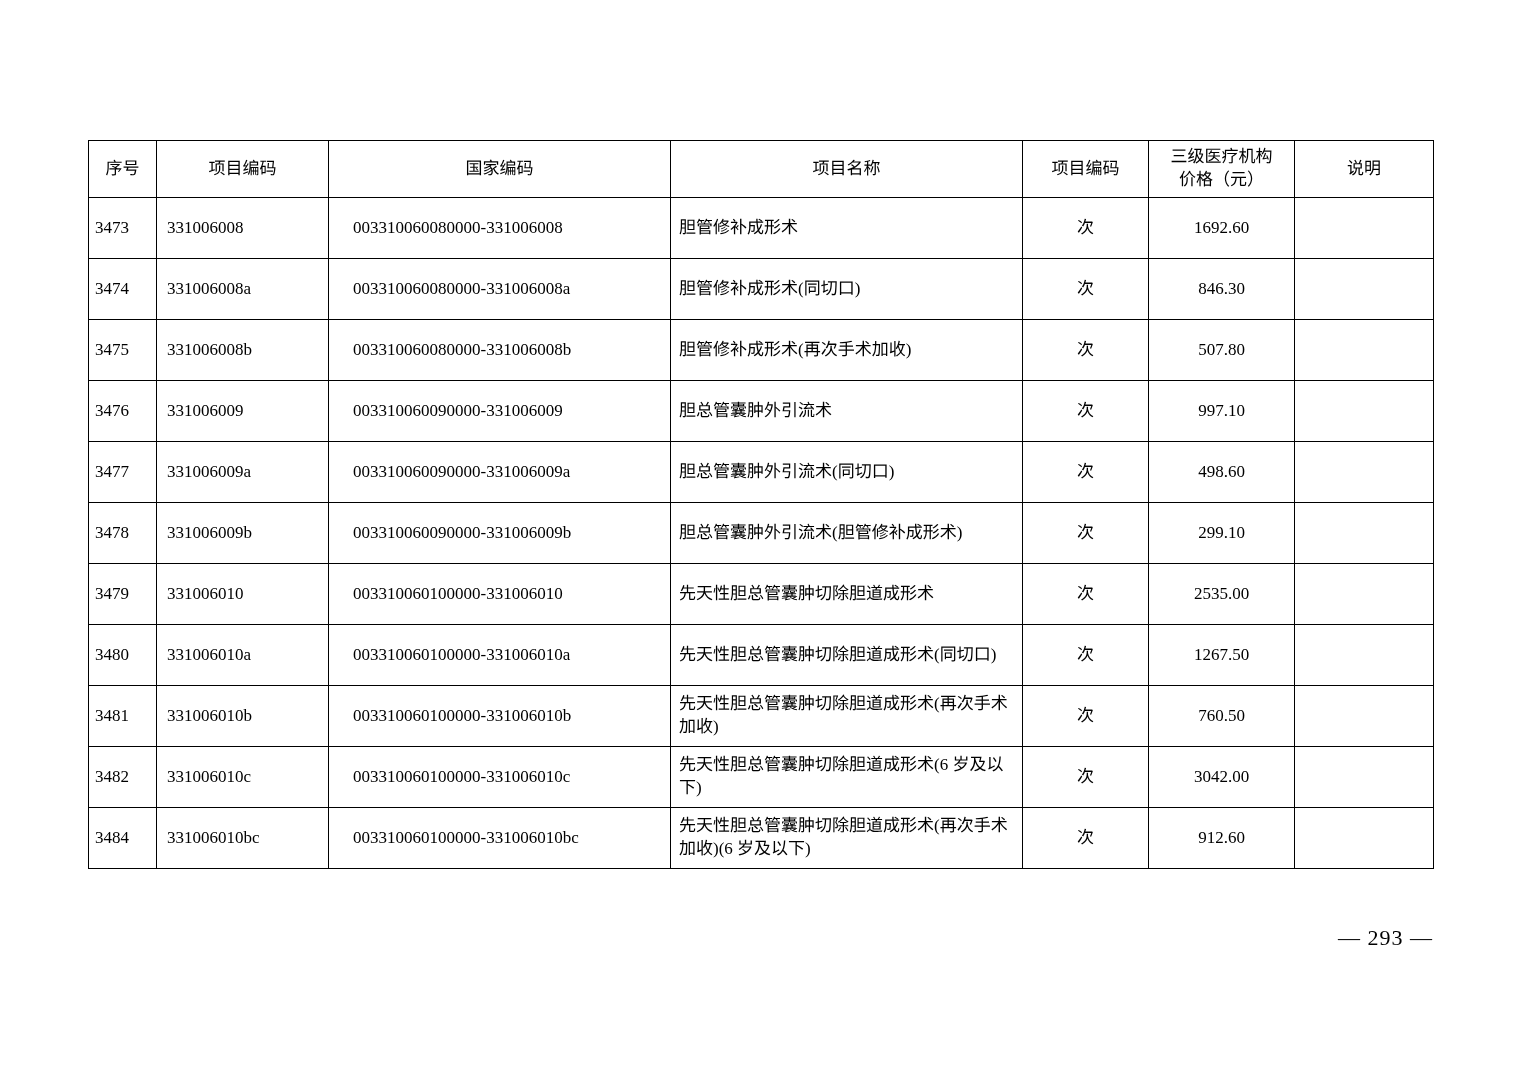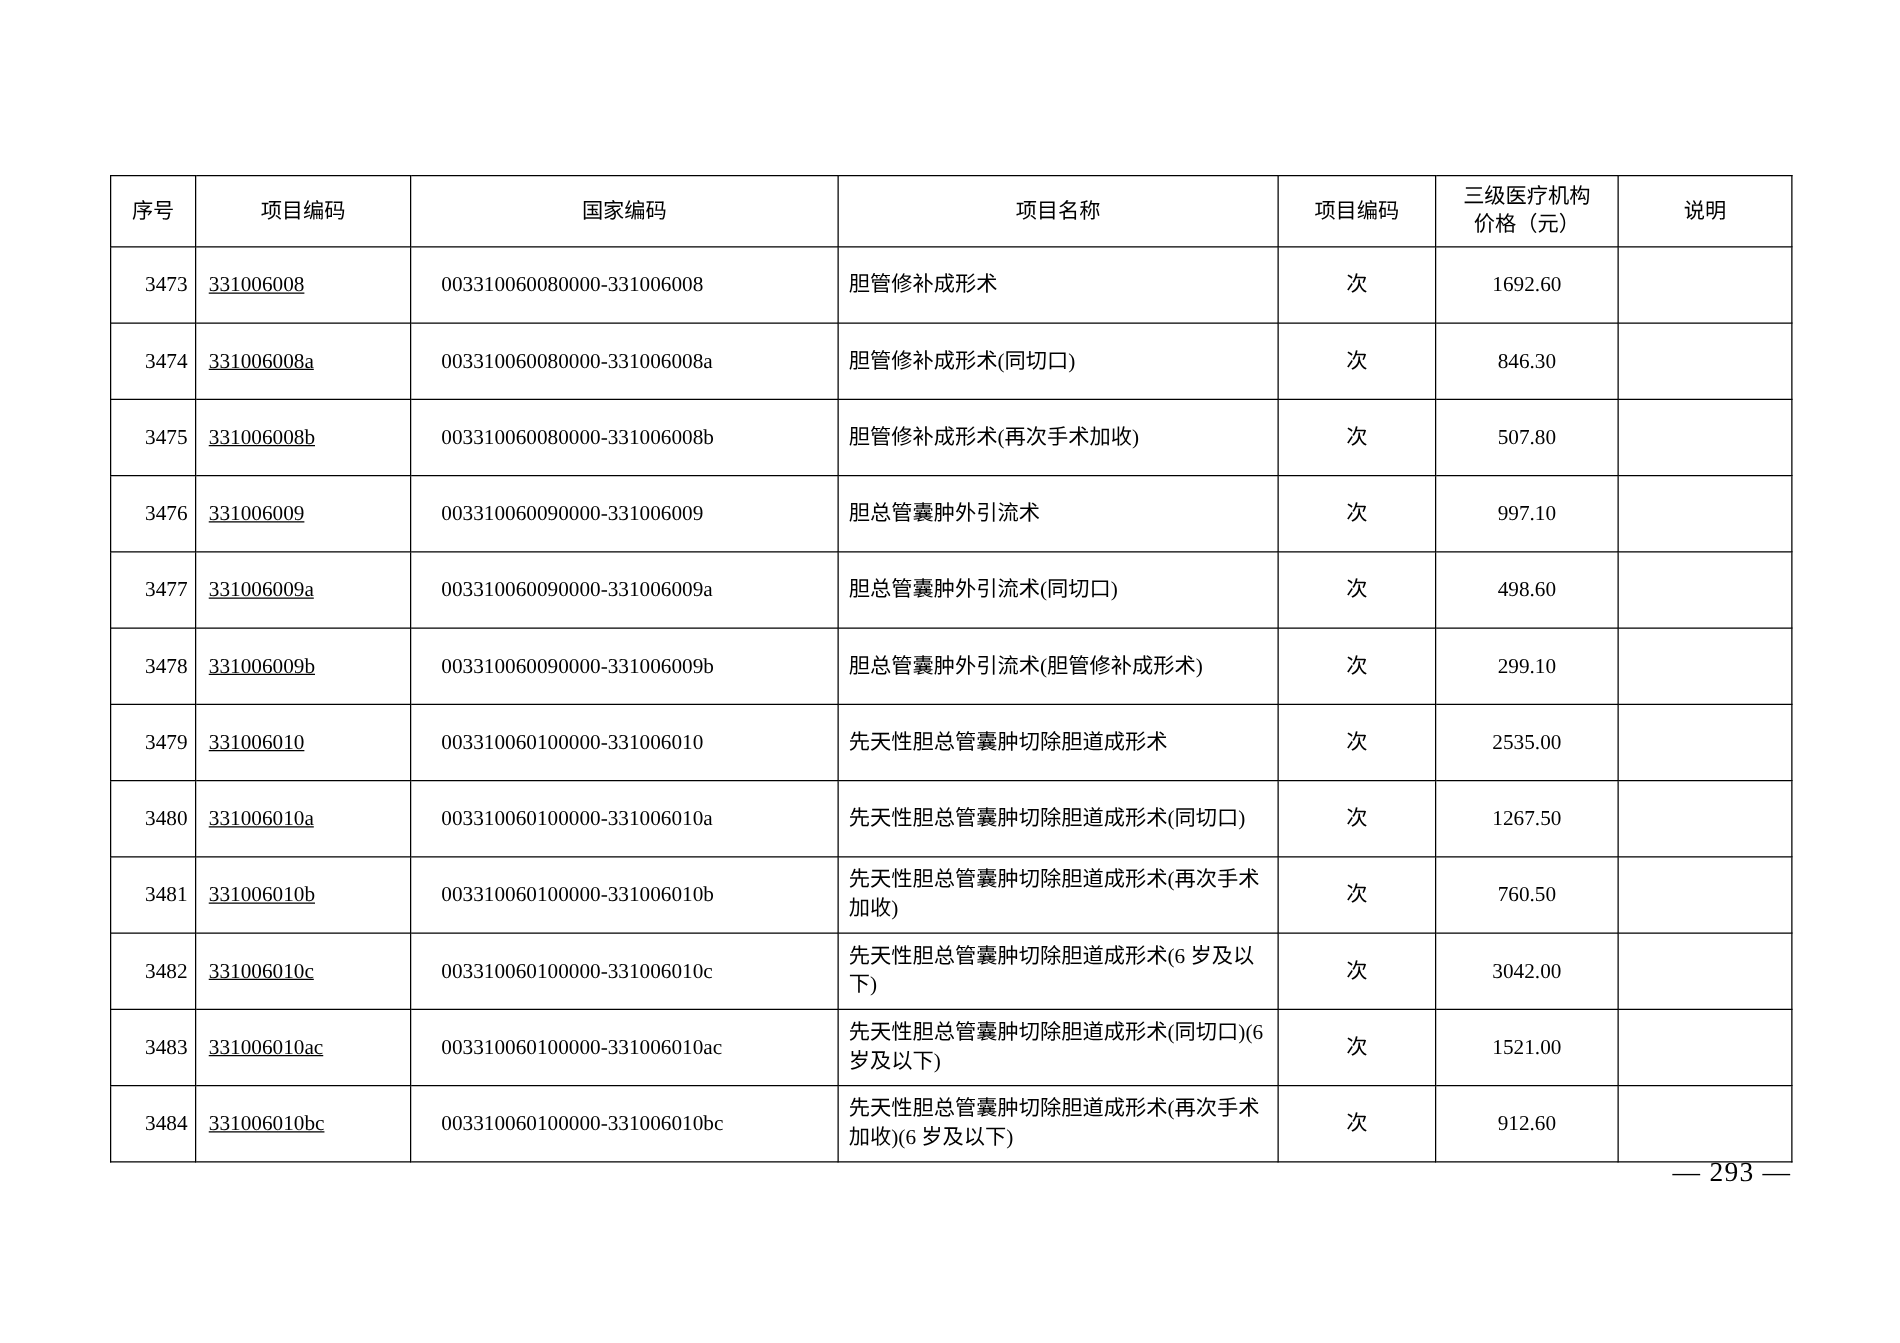--- a/index.html
+++ b/index.html
@@ -47,22 +47,22 @@
   }
   .col-seq      { width: 68px; }
   .col-itemcode { width: 172px; }
   .col-natcode  { width: 342px; }
   .col-name     { width: 352px; }
   .col-unit     { width: 126px; }
   .col-price    { width: 146px; }
   .col-note     { width: 139px; }
 
   tbody td { height: 50px; }
-  td.c-seq      { text-align: right; }
-  td.c-itemcode { text-align: left;  padding-left: 10px; text-decoration: underline; }
+  td.c-seq      { text-align: left; }
+  td.c-itemcode { text-align: left;  padding-left: 10px; }
   td.c-natcode  { text-align: left;  padding-left: 24px; }
   td.c-name     { text-align: left;  padding-left: 8px; }
   td.c-unit     { text-align: center; }
   td.c-price    { text-align: center; }
   td.c-note     { text-align: center; }
 
   .hdr-2line {
     line-height: 1.25;
   }
   .page-number {
@@ -189,29 +189,20 @@
       <tr>
         <td class="c-seq">3482</td>
         <td class="c-itemcode">331006010c</td>
         <td class="c-natcode">003310060100000-331006010c</td>
         <td class="c-name">先天性胆总管囊肿切除胆道成形术(6 岁及以下)</td>
         <td class="c-unit">次</td>
         <td class="c-price">3042.00</td>
         <td class="c-note"></td>
       </tr>
       <tr>
-        <td class="c-seq">3483</td>
-        <td class="c-itemcode">331006010ac</td>
-        <td class="c-natcode">003310060100000-331006010ac</td>
-        <td class="c-name">先天性胆总管囊肿切除胆道成形术(同切口)(6 岁及以下)</td>
-        <td class="c-unit">次</td>
-        <td class="c-price">1521.00</td>
-        <td class="c-note"></td>
-      </tr>
-      <tr>
         <td class="c-seq">3484</td>
         <td class="c-itemcode">331006010bc</td>
         <td class="c-natcode">003310060100000-331006010bc</td>
         <td class="c-name">先天性胆总管囊肿切除胆道成形术(再次手术加收)(6 岁及以下)</td>
         <td class="c-unit">次</td>
         <td class="c-price">912.60</td>
         <td class="c-note"></td>
       </tr>
     </tbody>
   </table>

